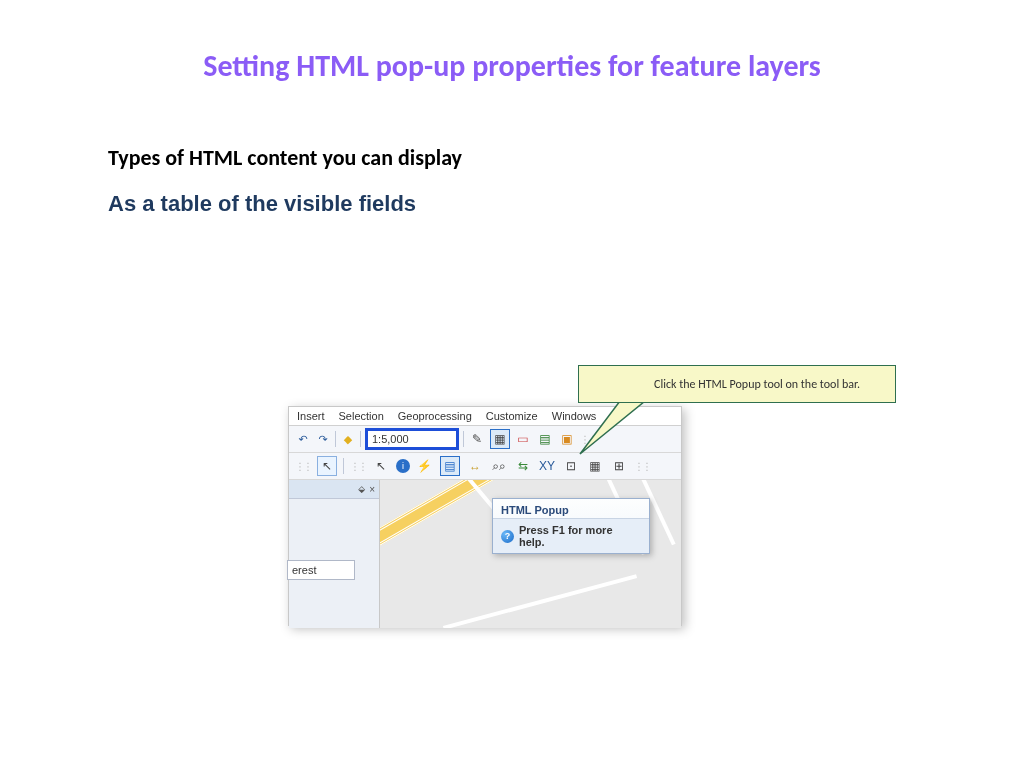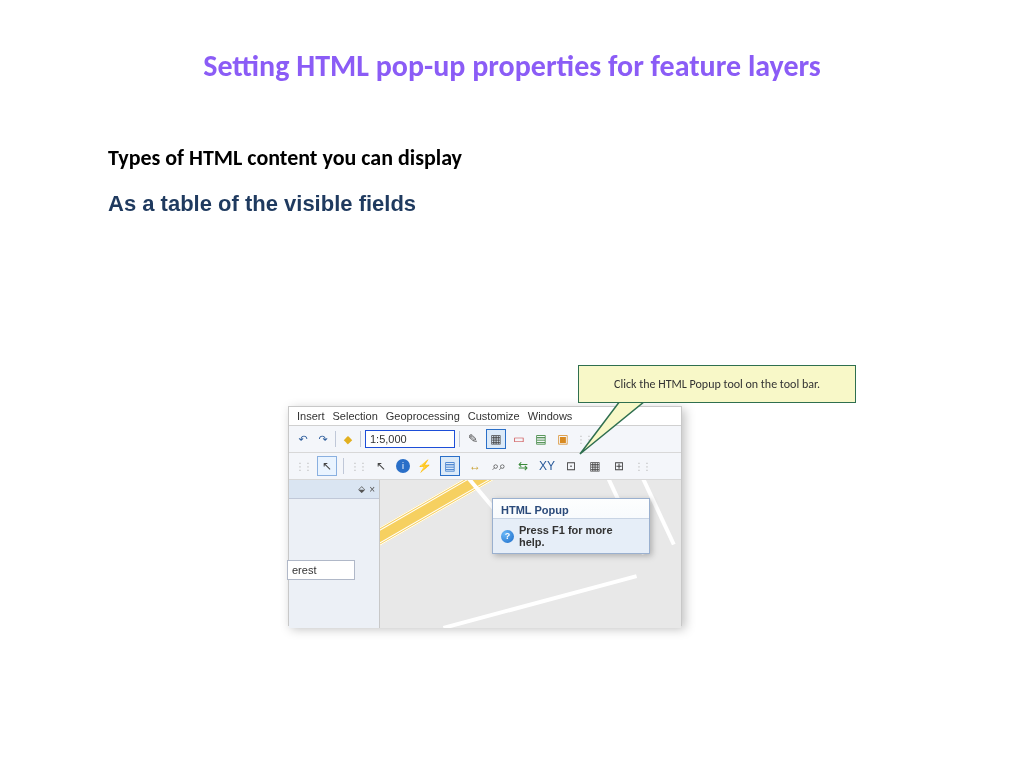--- a/index.html
+++ b/index.html
@@ -43,20 +43,21 @@
     width: 276px;
     height: 36px;
     background: #f8f8c8;
     border: 1.5px solid #2f6f4f;
     display: flex;
     align-items: center;
     justify-content: center;
     font-size: 12px;
     color: #333;
     z-index: 10;
+    padding-left: 40px;
   }
   .callout-tail {
     position: absolute;
     left: 565px;
     top: 399px;
     width: 80px;
     height: 60px;
     z-index: 9;
   }
   .app-window {
@@ -67,21 +68,21 @@
     height: 218px;
     background: #eef3f8;
     border: 1px solid #c8c8c8;
     box-shadow: 3px 3px 10px rgba(0,0,0,0.25);
     font-family: "Segoe UI", Tahoma, sans-serif;
     font-size: 11px;
     color: #333;
   }
   .menubar {
     display: flex;
-    gap: 8px;
+    gap: 14px;
     padding: 3px 8px;
     background: #fff;
     border-bottom: 1px solid #d0d0d0;
   }
   .menubar span { cursor: default; }
   .toolbar {
     display: flex;
     align-items: center;
     gap: 4px;
     padding: 2px 6px;
@@ -101,21 +102,21 @@
   .ico {
     width: 16px; height: 16px;
     display: inline-flex;
     align-items: center; justify-content: center;
     font-size: 11px;
     color: #2a5a9a;
   }
   .scale-input {
     width: 80px;
     height: 16px;
-    border: 1px solid #1d4ed8;
+    border: 3px solid #1d4ed8;
     background: #fff;
     font-size: 11px;
     padding: 0 4px;
     display: inline-flex;
     align-items: center;
   }
   .sep { width:1px; height:16px; background:#c0c8d8; }
   .tool-btn {
     width:18px; height:18px;
     display:inline-flex;

